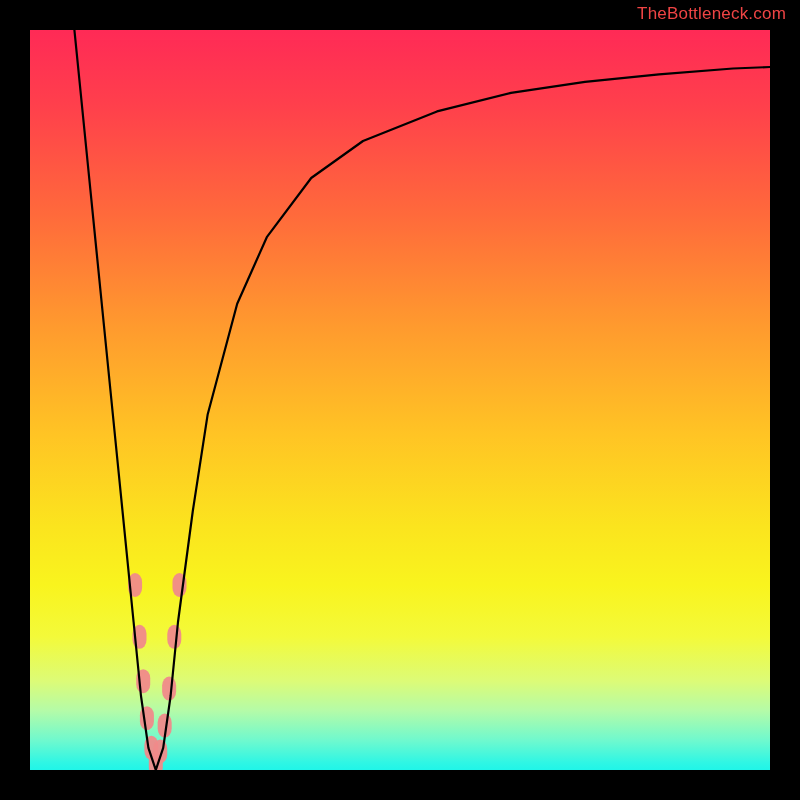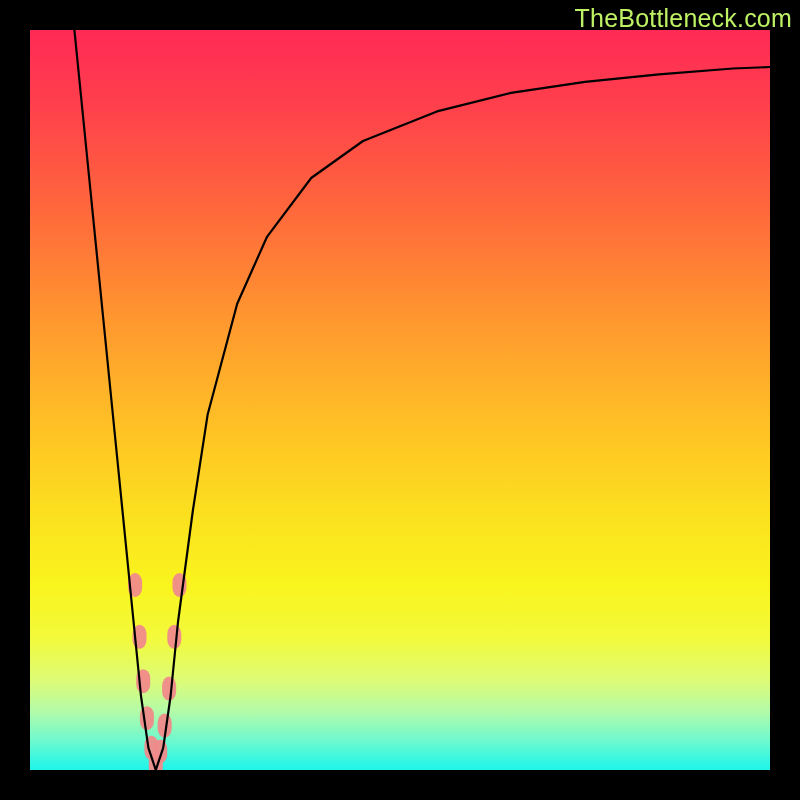--- a/index.html
+++ b/index.html
@@ -34,24 +34,24 @@
       #dcfb77 88%,
       #b4fba8 92%,
       #6ff9ce 96%,
       #2ff6e4 99%,
       #20f5e8 100%
     );
   }
   .watermark {
     position: absolute;
     top: 4px;
-    right: 8px;
+    right: 14px;
     font-family: Arial, Helvetica, sans-serif;
-    font-size: 25px;
-    color: #bef264;
+    font-size: 17px;
+    color: #ef4444;
     letter-spacing: 0.2px;
   }
   svg {
     display: block;
   }
 </style>
 </head>
 <body>
 
 <div class="outer">

